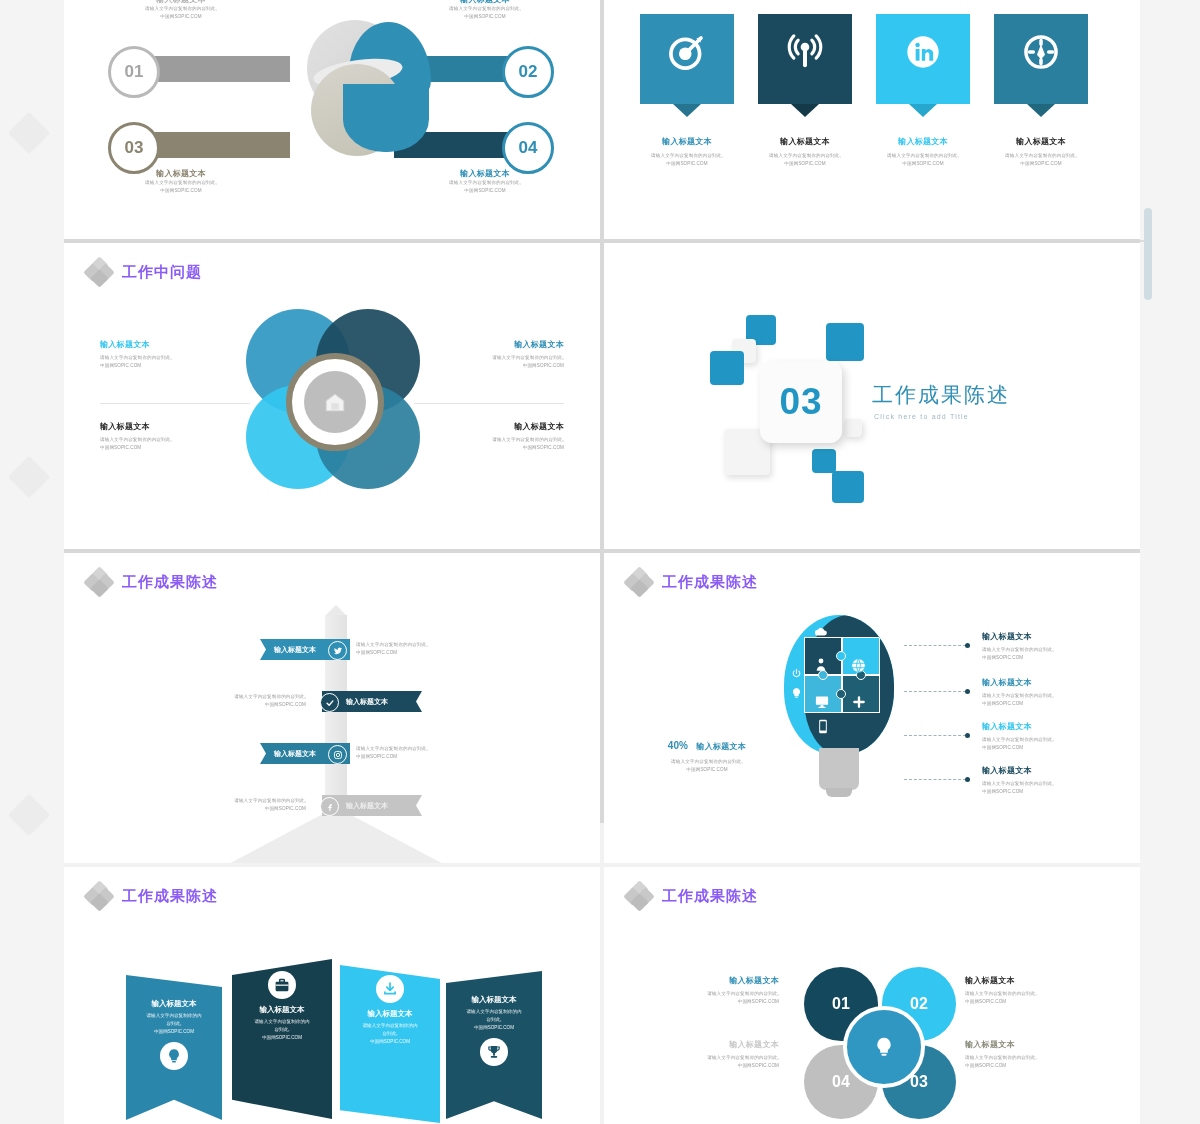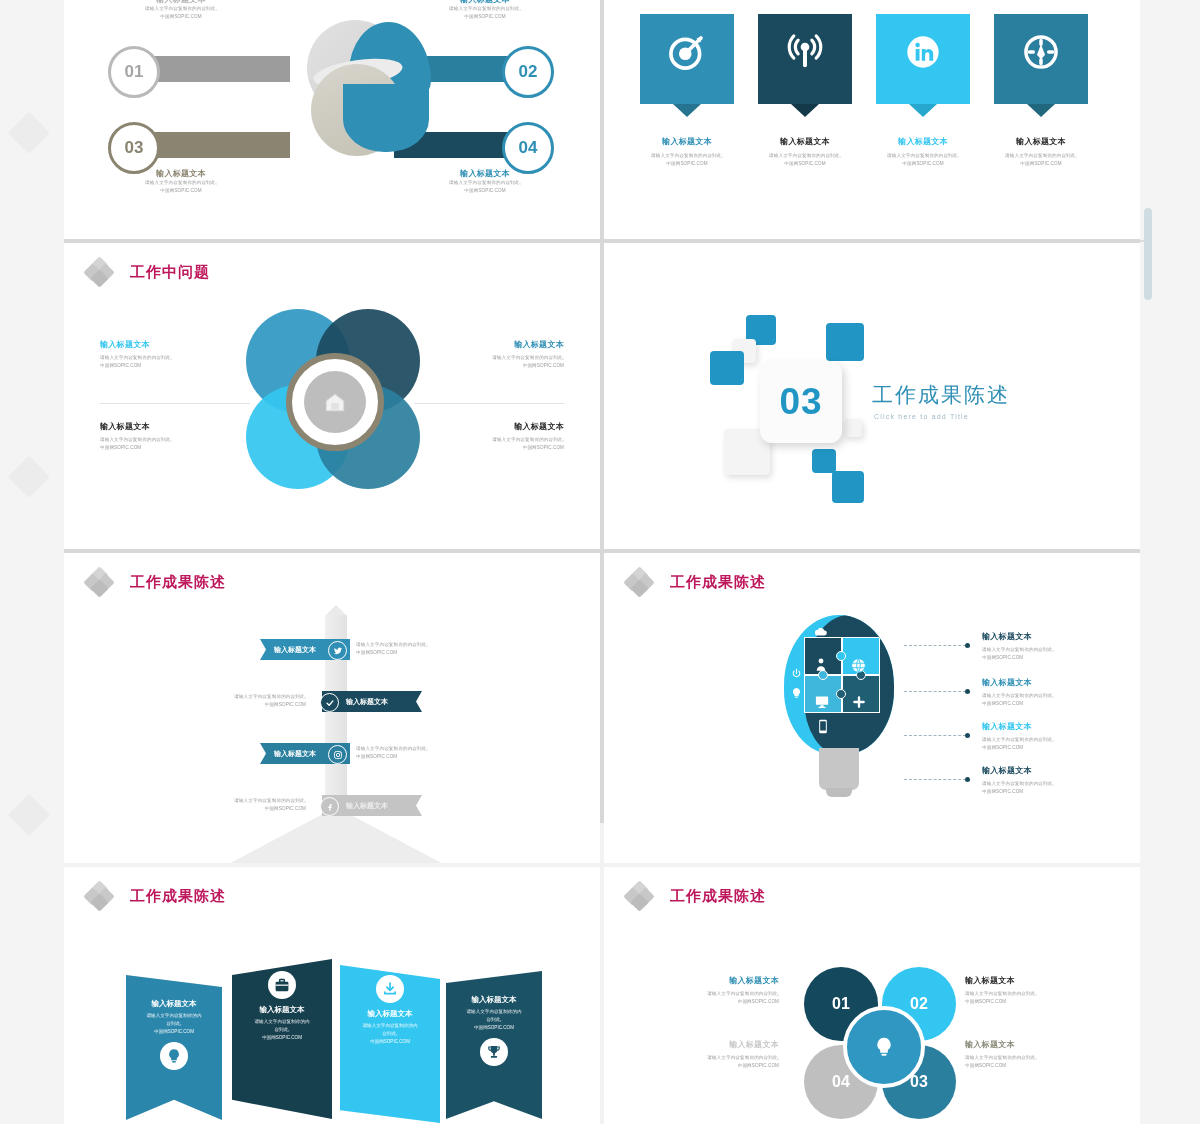--- a/index.html
+++ b/index.html
@@ -32,21 +32,21 @@
   .slide{background:#ffffff;position:relative;overflow:hidden;}
 
   
   .slide-head{position:absolute;left:22px;top:16px;display:flex;align-items:center;gap:10px;}
   .head-mark{width:26px;height:26px;position:relative;flex:none;}
   .head-mark i{position:absolute;width:13px;height:13px;background:#cfcfcf;border-radius:2px;}
   .head-mark i:nth-child(1){left:6.5px;top:0;transform:rotate(45deg);background:#d4d4d4;}
   .head-mark i:nth-child(2){left:0;top:6.5px;transform:rotate(45deg);background:#c8c8c8;}
   .head-mark i:nth-child(3){left:13px;top:6.5px;transform:rotate(45deg);background:#c8c8c8;}
   .head-mark i:nth-child(4){left:6.5px;top:13px;transform:rotate(45deg);background:#bcbcbc;}
-  .head-title{font-size:15px;color:#be185d;letter-spacing:1px;font-weight:bold;margin-left:8px;}
+  .head-title{font-size:15px;color:#8b5cf6;letter-spacing:1px;font-weight:bold;}
 
   
   .ttl{font-size:8px;font-weight:bold;letter-spacing:.3px;}
   .bdy{font-size:4.6px;color:#9a9a9a;line-height:1.7;letter-spacing:.1px;}
   .c-mid{color:#2f8fb5;}
   .c-dark{color:#1b4a5e;}
   .c-cyan{color:#33c6f0;}
   .c-gray{color:#b3b3b3;}
 
   
@@ -500,20 +500,28 @@
           </svg>
           <svg style="position:absolute;left:34px;top:104px;" width="10" height="15" viewBox="0 0 16 26">
             <rect x="1.4" y="1.4" width="13.2" height="23.2" rx="2.2" fill="#fff"></rect>
             <rect x="3.1" y="4" width="9.8" height="16" fill="#1b4a5e"></rect>
           </svg>
         </div>
         <div class="bulb-base"></div>
         <div class="bulb-tip"></div>
       </div>
 
+      <div class="left-blk" style="left:28px;top:182px;">
+        <div><span class="pct">40%</span>
+             <span class="ttl c-mid" style="margin-left:4px;">输入标题文本</span></div>
+        <div class="bdy" style="margin-top:5px;">
+          <div>请输入文字内容复制你的内容到此,</div>
+            <div>中国网SOPIC.COM</div>
+        </div>
+      </div>
 
       <div class="leadline" style="left:300px;top:92px;width:62px;"></div>
       <div class="leaddot" style="left:361px;top:90px;"></div>
       <div class="right-blk" style="left:378px;top:78px;">
         <div class="ttl c-dark">输入标题文本</div>
         <div class="bdy" style="margin-top:4px;">
           <div>请输入文字内容复制你的内容到此,</div>
             <div>中国网SOPIC.COM</div>
         </div>
       </div>

